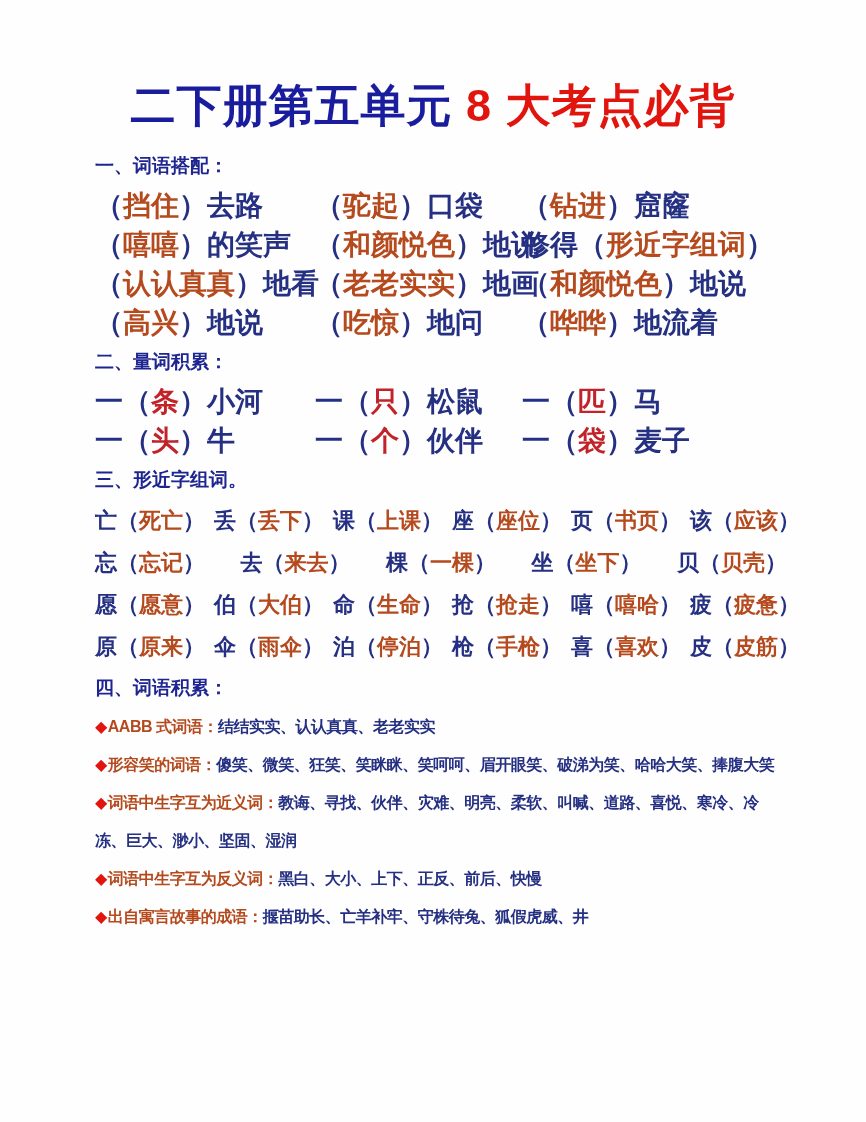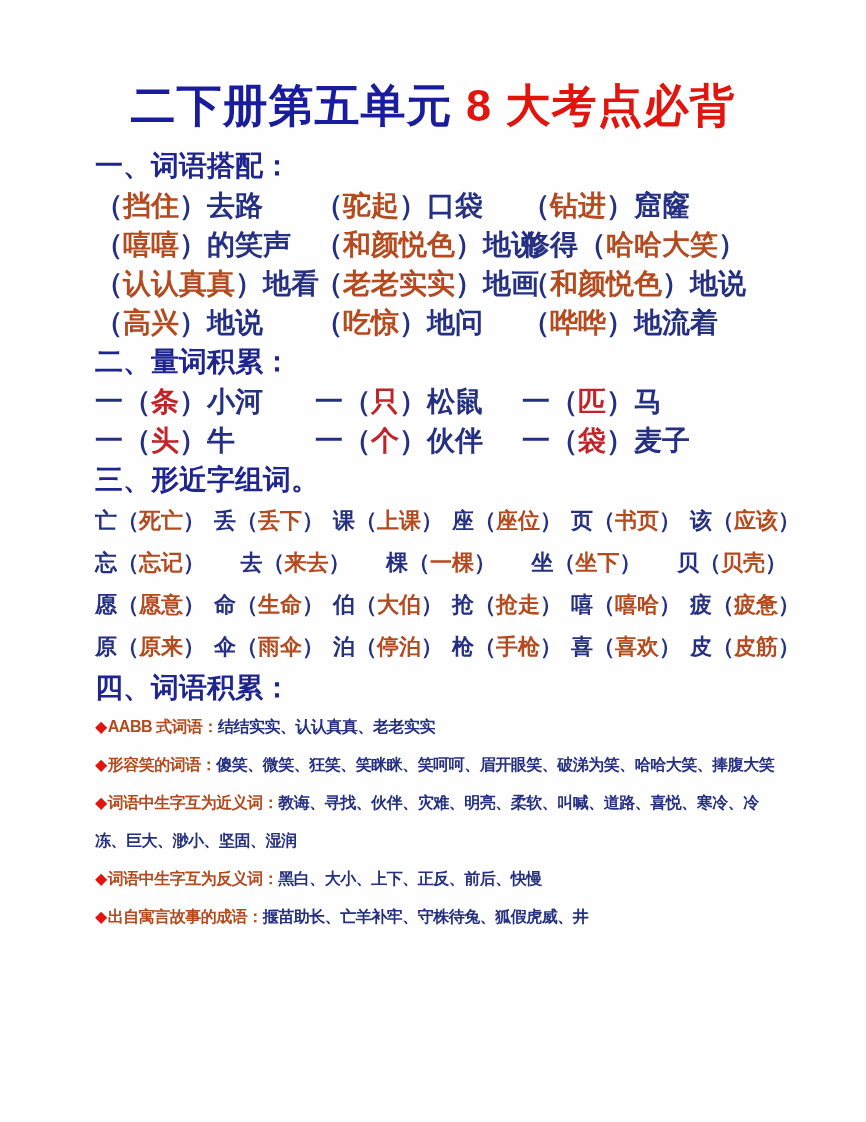--- a/index.html
+++ b/index.html
@@ -17,21 +17,21 @@
     font-size:45px;
     letter-spacing:1px;
     white-space:nowrap;
   }
   .t-blue{color:var(--title-blue);}
   .t-red{color:var(--title-red);}
   .content{
     position:absolute;left:95px;top:146px;width:692px;
   }
   .heading{
-    font-size:28px;
+    font-size:19px;
     line-height:40px;
     color:var(--heading-blue);
   }
   .row3{
     display:grid;
     grid-template-columns:220px 207px 1fr;
     font-size:28px;
     line-height:39px;
     white-space:nowrap;
   }
@@ -69,21 +69,21 @@
       <div class="section">
         <div class="heading">一、词语搭配：</div>
         <div class="row3">
           <span class="cell"><span class="paren">（</span><span class="hl-orange">挡住</span><span class="paren">）</span><span>去路</span></span>
           <span class="cell"><span class="paren">（</span><span class="hl-orange">驼起</span><span class="paren">）</span><span>口袋</span></span>
           <span class="cell"><span class="paren">（</span><span class="hl-orange">钻进</span><span class="paren">）</span><span>窟窿</span></span>
         </div>
         <div class="row3">
           <span class="cell"><span class="paren">（</span><span class="hl-orange">嘻嘻</span><span class="paren">）</span><span>的笑声</span></span>
           <span class="cell"><span class="paren">（</span><span class="hl-orange">和颜悦色</span><span class="paren">）</span><span>地说</span></span>
-          <span class="cell"><span>修得</span><span class="paren">（</span><span class="hl-orange">哈哈大笑</span><span class="paren">）</span></span>
+          <span class="cell"><span>修得</span><span class="paren">（</span><span class="hl-orange">形近字组词</span><span class="paren">）</span></span>
         </div>
         <div class="row3">
           <span class="cell"><span class="paren">（</span><span class="hl-orange">认认真真</span><span class="paren">）</span><span>地看</span></span>
           <span class="cell"><span class="paren">（</span><span class="hl-orange">老老实实</span><span class="paren">）</span><span>地画</span></span>
           <span class="cell"><span class="paren">（</span><span class="hl-orange">和颜悦色</span><span class="paren">）</span><span>地说</span></span>
         </div>
         <div class="row3">
           <span class="cell"><span class="paren">（</span><span class="hl-orange">高兴</span><span class="paren">）</span><span>地说</span></span>
           <span class="cell"><span class="paren">（</span><span class="hl-orange">吃惊</span><span class="paren">）</span><span>地问</span></span>
           <span class="cell"><span class="paren">（</span><span class="hl-orange">哗哗</span><span class="paren">）</span><span>地流着</span></span>
@@ -114,22 +114,22 @@
         </div>
         <div class="row6">
           <span class="cell"><span>忘</span><span class="paren">（</span><span class="hl-orange">忘记</span><span class="paren">）</span></span>
           <span class="cell"><span>去</span><span class="paren">（</span><span class="hl-orange">来去</span><span class="paren">）</span></span>
           <span class="cell"><span>棵</span><span class="paren">（</span><span class="hl-orange">一棵</span><span class="paren">）</span></span>
           <span class="cell"><span>坐</span><span class="paren">（</span><span class="hl-orange">坐下</span><span class="paren">）</span></span>
           <span class="cell"><span>贝</span><span class="paren">（</span><span class="hl-orange">贝壳</span><span class="paren">）</span></span>
         </div>
         <div class="row6">
           <span class="cell"><span>愿</span><span class="paren">（</span><span class="hl-orange">愿意</span><span class="paren">）</span></span>
+          <span class="cell"><span>伯</span><span class="paren">（</span><span class="hl-orange">大伯</span><span class="paren">）</span></span>
           <span class="cell"><span>命</span><span class="paren">（</span><span class="hl-orange">生命</span><span class="paren">）</span></span>
-          <span class="cell"><span>伯</span><span class="paren">（</span><span class="hl-orange">大伯</span><span class="paren">）</span></span>
           <span class="cell"><span>抢</span><span class="paren">（</span><span class="hl-orange">抢走</span><span class="paren">）</span></span>
           <span class="cell"><span>嘻</span><span class="paren">（</span><span class="hl-orange">嘻哈</span><span class="paren">）</span></span>
           <span class="cell"><span>疲</span><span class="paren">（</span><span class="hl-orange">疲惫</span><span class="paren">）</span></span>
         </div>
         <div class="row6">
           <span class="cell"><span>原</span><span class="paren">（</span><span class="hl-orange">原来</span><span class="paren">）</span></span>
           <span class="cell"><span>伞</span><span class="paren">（</span><span class="hl-orange">雨伞</span><span class="paren">）</span></span>
           <span class="cell"><span>泊</span><span class="paren">（</span><span class="hl-orange">停泊</span><span class="paren">）</span></span>
           <span class="cell"><span>枪</span><span class="paren">（</span><span class="hl-orange">手枪</span><span class="paren">）</span></span>
           <span class="cell"><span>喜</span><span class="paren">（</span><span class="hl-orange">喜欢</span><span class="paren">）</span></span>

